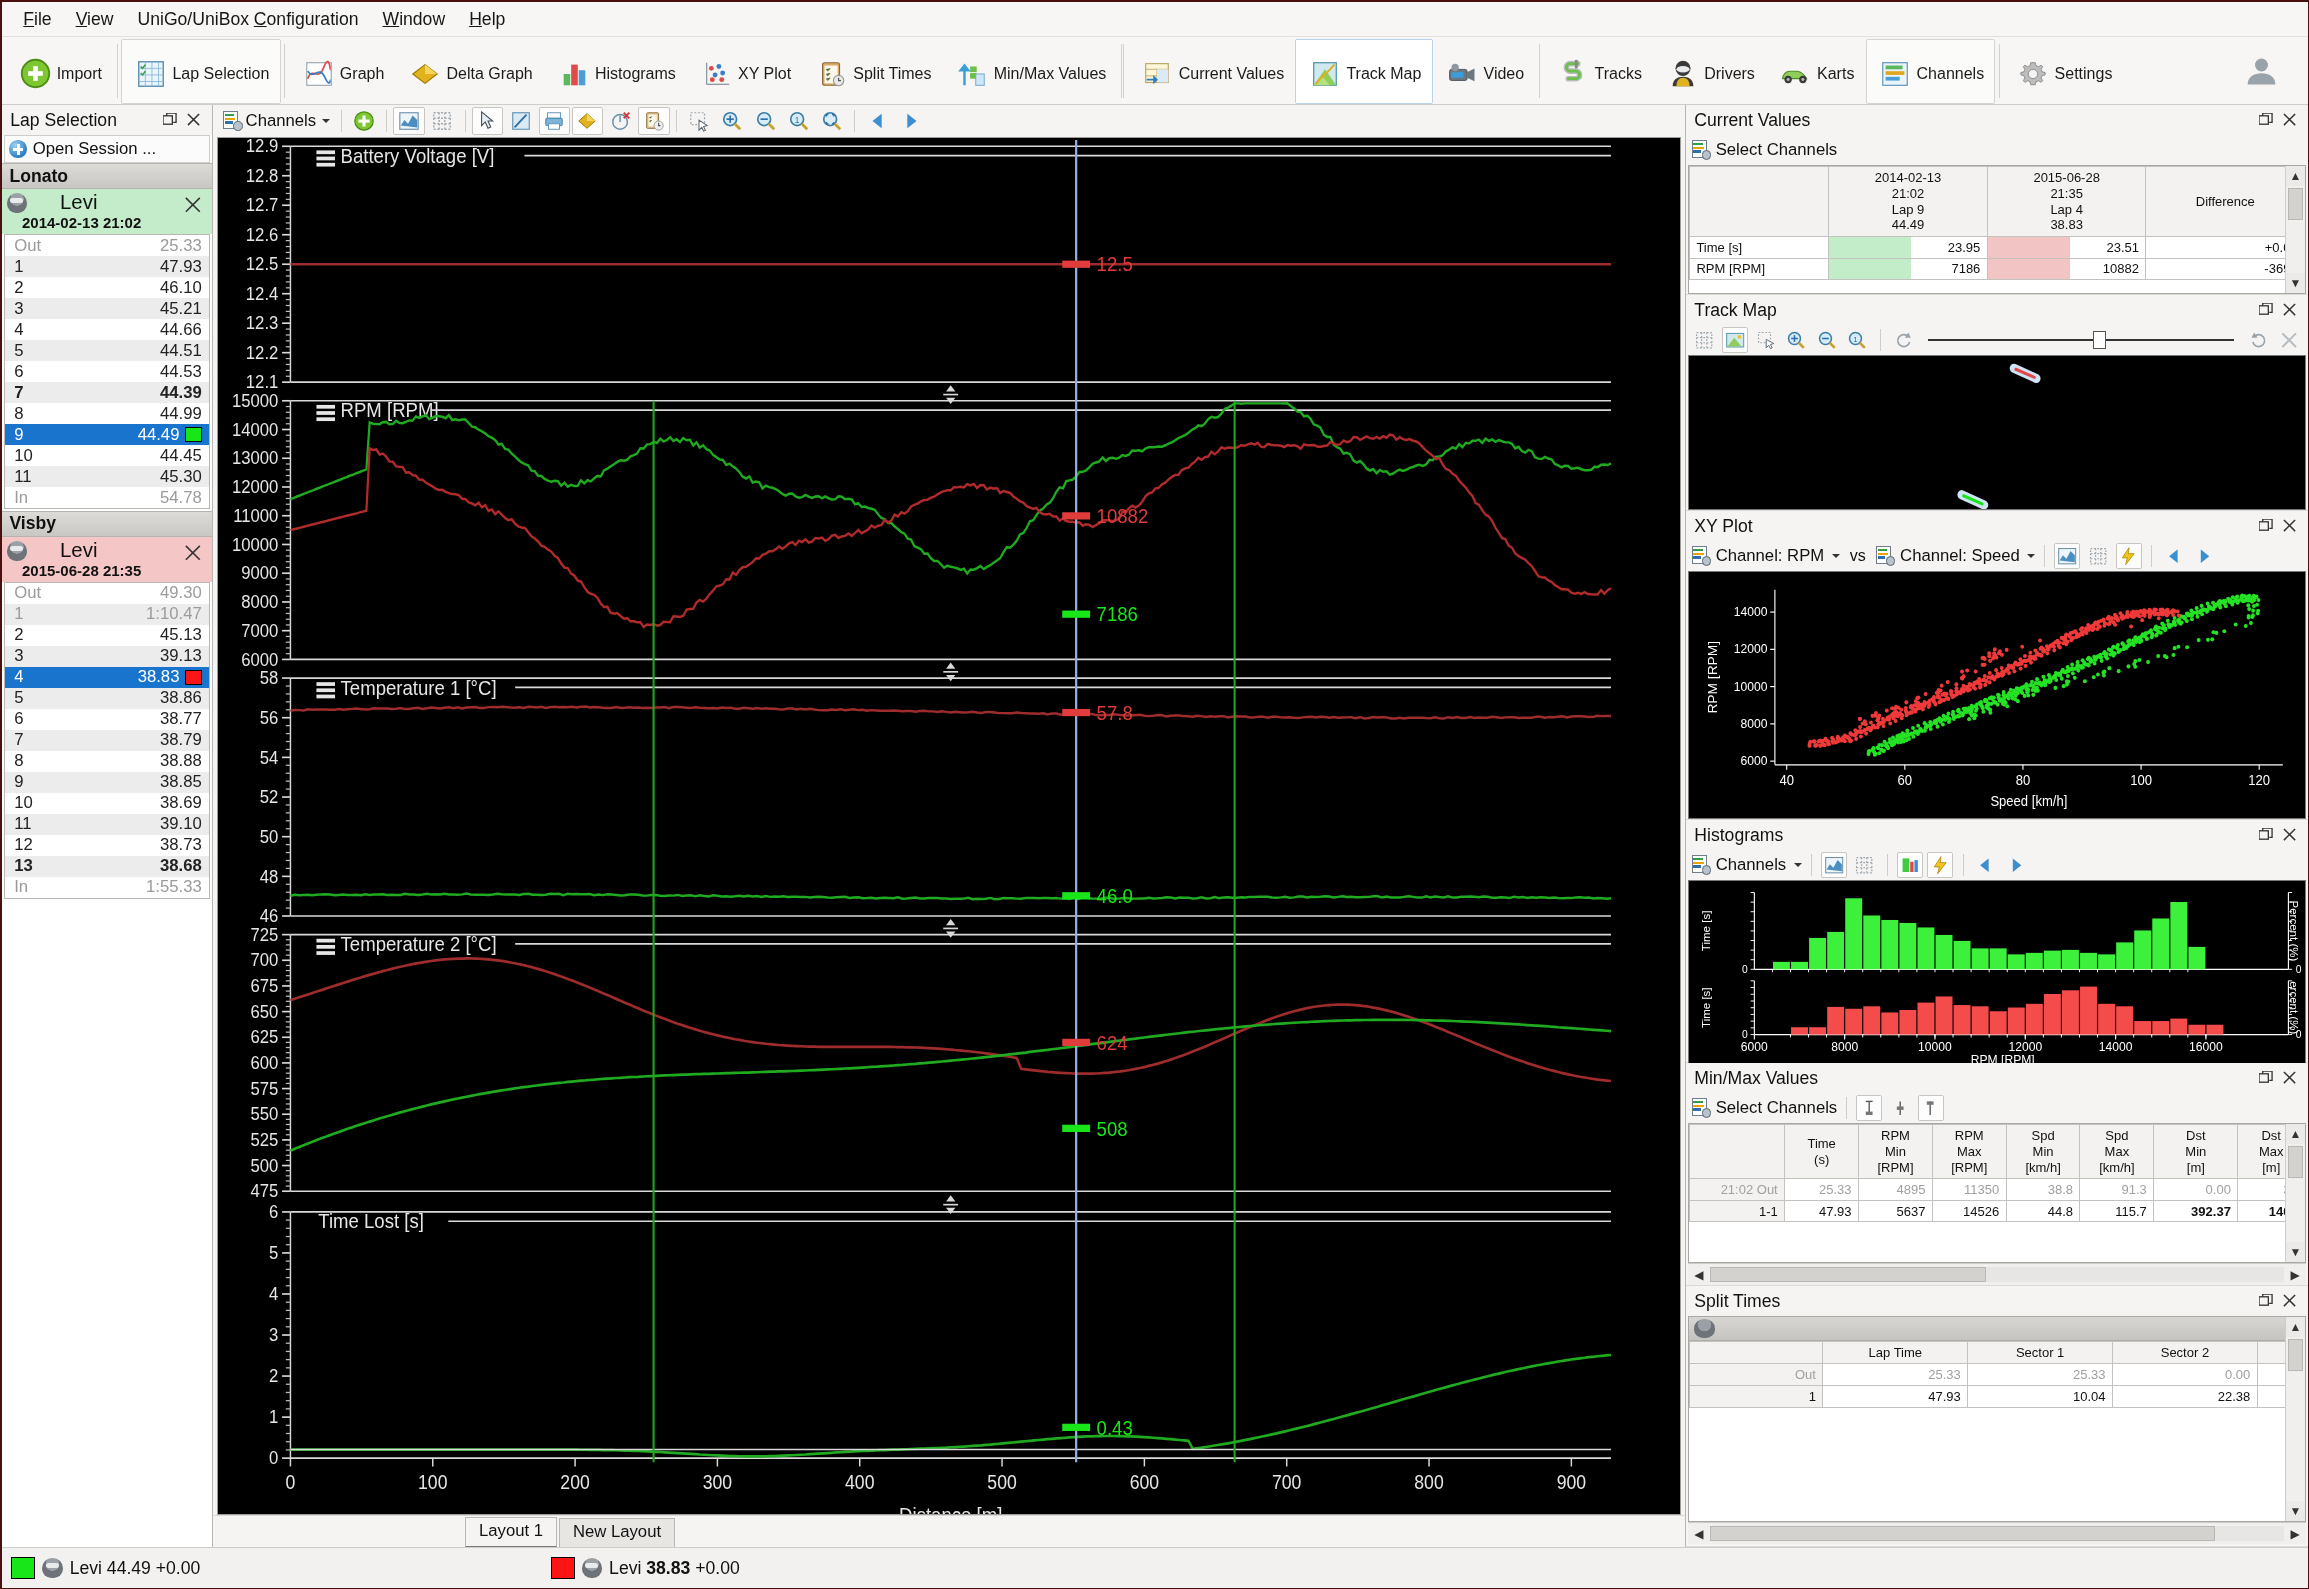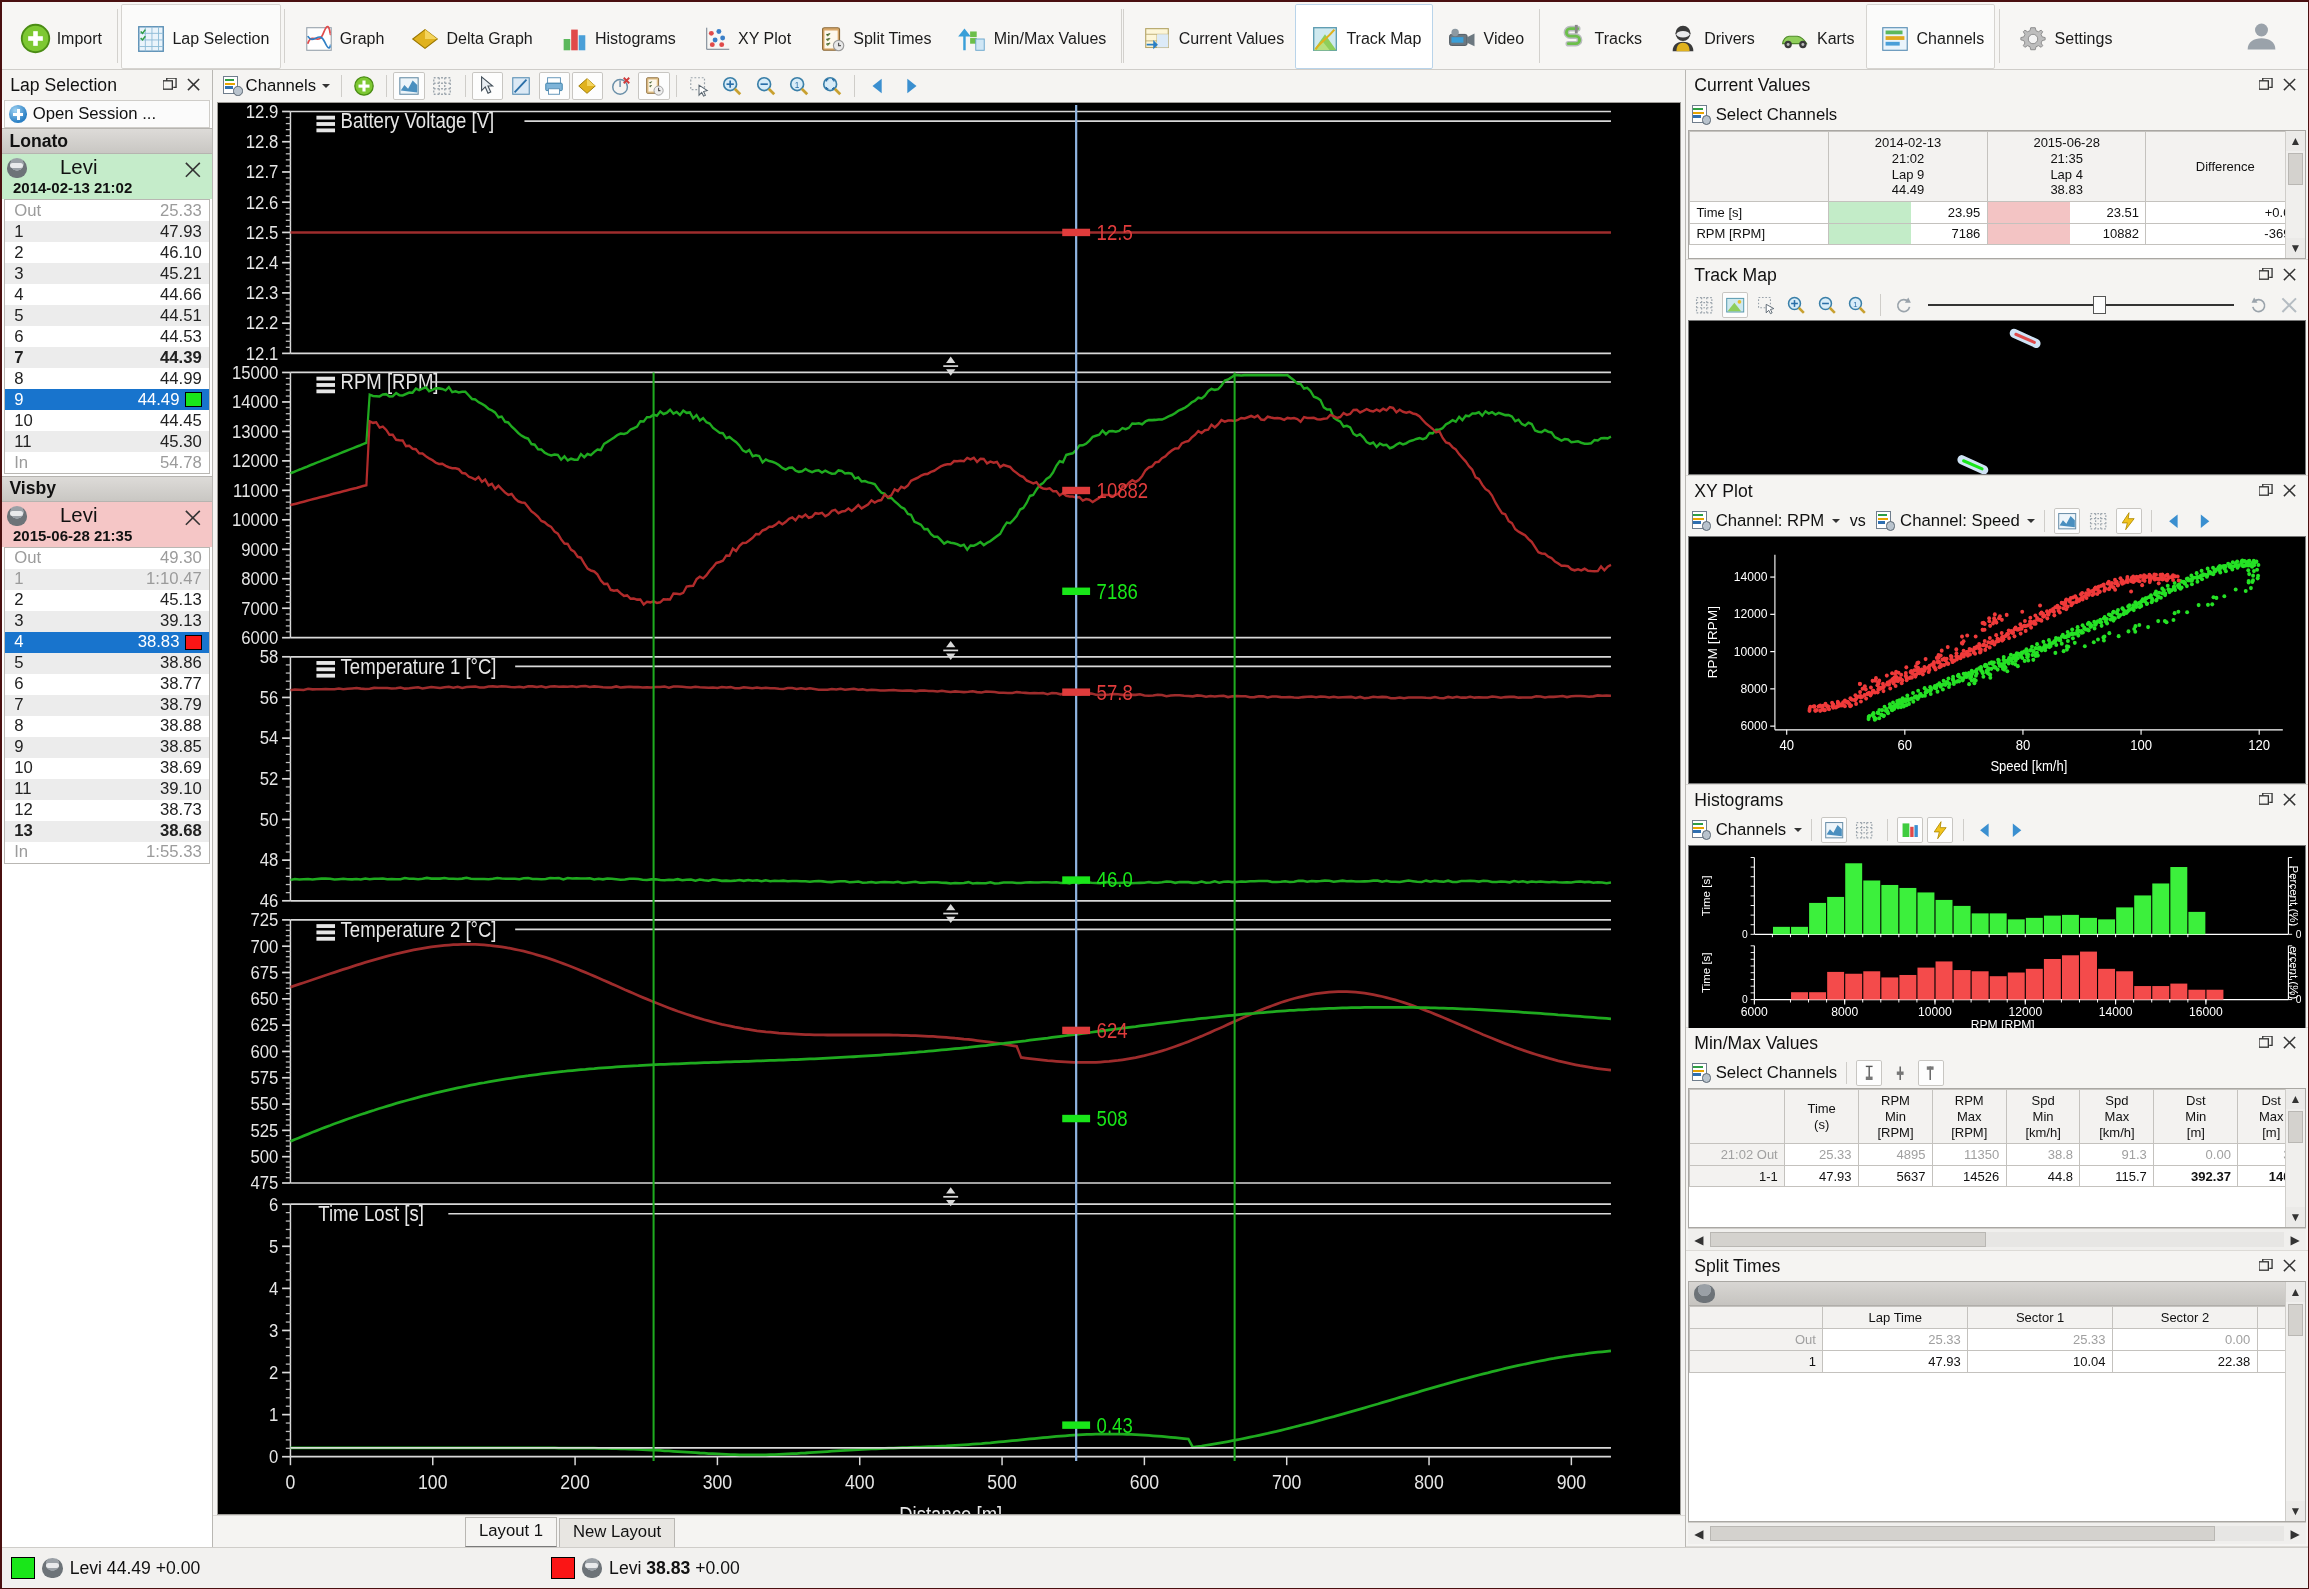--- a/index.html
+++ b/index.html
@@ -119,21 +119,21 @@
   .sess-hdr .drv-ico{
     position:absolute; left:4.6px; top:3.7px; width:20.4px;height:20.4px;
     background:radial-gradient(circle at 50% 30%, #9aa0a6 0 38%, #6d7378 40% 100%);
     border-radius:50% 50% 45% 45%;
   }
   .sess-hdr .drv-ico::after{
     content:"";position:absolute;left:3.7px;top:5.6px;width:13px;height:4.6px;border-radius:2.8px;
     background:#e9eaec;
   }
   .sess-hdr .nm{ position:absolute; left:58px; top:1.9px; font-size:20.4px; color:#111; }
-  .sess-hdr .dt{ position:absolute; left:11px; top:25px; font-size:15px; font-weight:bold; color:#111; }
+  .sess-hdr .dt{ position:absolute; left:20px; top:25px; font-size:15px; font-weight:bold; color:#111; }
   .sess-hdr .xc{ position:absolute; right:9.3px; top:5.6px; font-size:22px; color:#333; }
   .lap-list{ border:0.9px solid #b9b7b3; margin:0 1.9px 1.9px 1.9px; background:#fff; }
   .lap-row{ display:flex; height:21px; align-items:center; font-size:16.7px; color:#222; padding:0 7.4px 0 9.3px; }
   .lap-row .n{ flex:0 0 auto; width:39px; }
   .lap-row .t{ flex:1 1 auto; text-align:right; }
   .lap-row.alt{ background:#ececec; }
   .lap-row.dim{ color:#9b9b9b; }
   .lap-row.bold{ font-weight:bold; }
   .lap-row.sel{ background:#1874cd; color:#fff; }
   .lap-row .swatch{ width:16.7px;height:15px;margin-left:5.6px;border:0.9px solid #000; }
@@ -226,20 +226,27 @@
   .statusbar .grp{ display:flex; align-items:center; gap:7px; }
   .statusbar .grp.second{ margin-left:343px; }
   b.strong{ font-weight:bold; }
 </style>
 </head>
 <body>
 
 <div class="app">
 
 
+  <div class="menubar">
+    <div class="mi"><u>F</u><span>ile</span></div>
+    <div class="mi"><u>V</u><span>iew</span></div>
+    <div class="mi">UniGo/UniBox <u>C</u>onfiguration</div>
+    <div class="mi"><u>W</u><span>indow</span></div>
+    <div class="mi"><u>H</u><span>elp</span></div>
+  </div>
 
   <div class="ribbon">
 
     <div class="rbtn">
       <div class="ico">
         <svg width="33" height="33" viewBox="0 0 36 36">
           <circle cx="18" cy="18" r="15" fill="#7dc832" stroke="#4a8c14" stroke-width="2"></circle>
           <circle cx="18" cy="18" r="10" fill="none" stroke="#fff" stroke-width="0"></circle>
           <rect x="10" y="15.5" width="16" height="5" fill="#fff"></rect>
           <rect x="15.5" y="10" width="5" height="16" fill="#fff"></rect>

